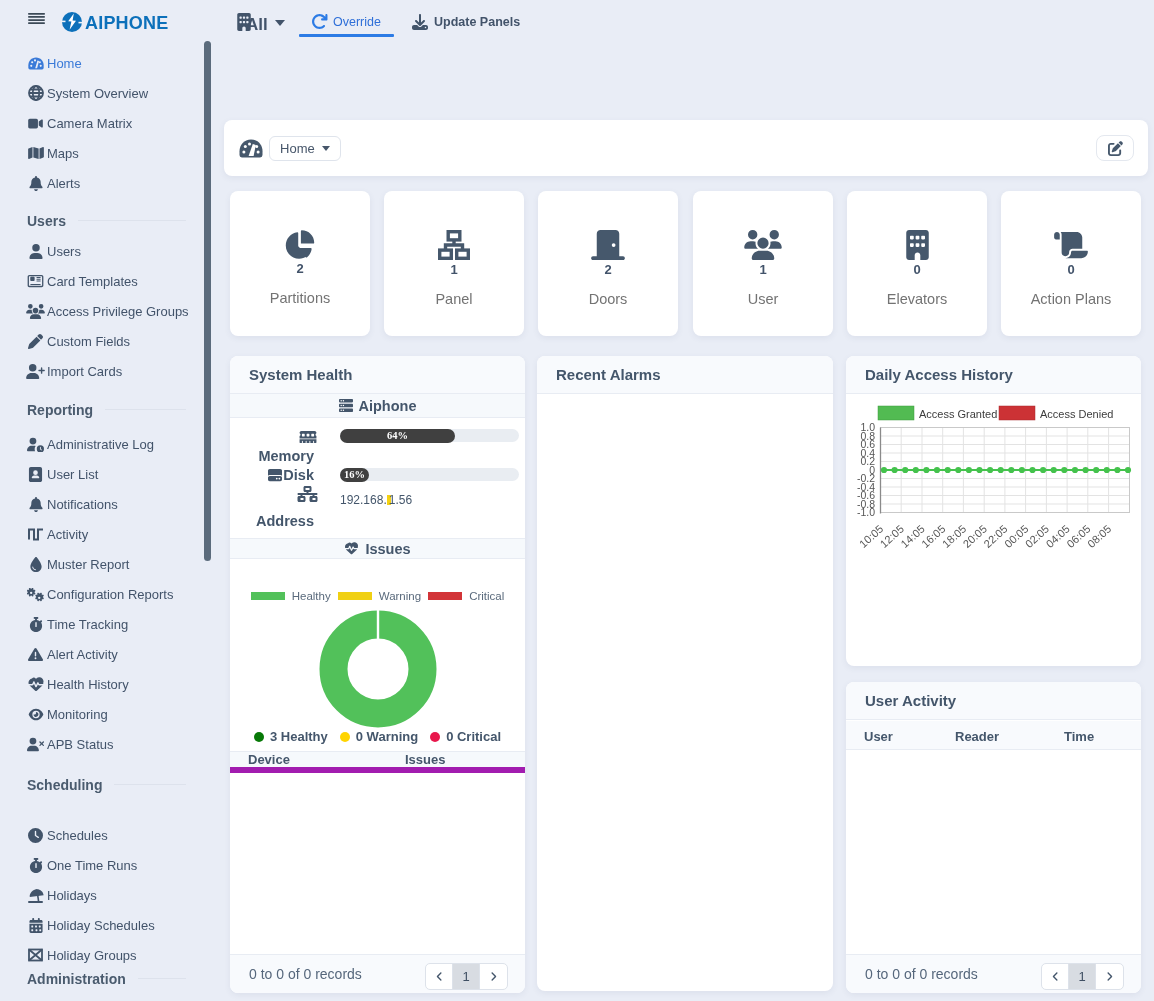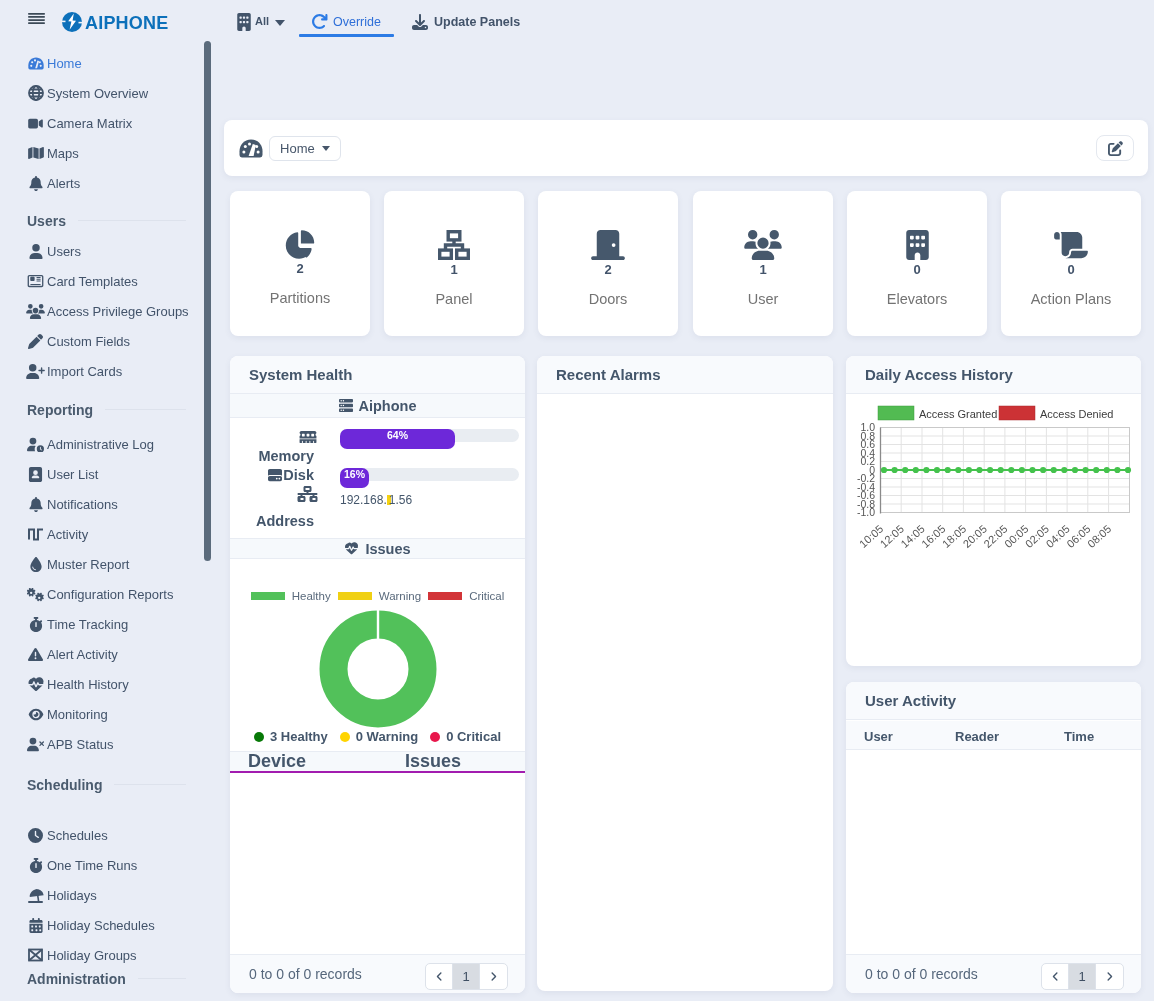--- a/index.html
+++ b/index.html
@@ -18,21 +18,21 @@
 .pagin .cur { background:#d8dce2; font-size:13px; color:#3f4f63; }
 .ni { height:30px; display:flex; align-items:center; font-size:13px; color:#42536a; }
 .ib { width:19px; margin-left:26px; margin-right:2px; display:flex; align-items:center; justify-content:center; flex:none; }
 .sh { display:flex; align-items:center; padding-left:27px; font-size:14px; font-weight:bold; color:#4a5b6e; }
 .sh .ln { flex:1; height:1px; background:#dde2ec; margin-left:12px; margin-right:43px; }
 .scard { width:140px; height:145px; display:flex; flex-direction:column; align-items:center; justify-content:flex-start; padding-top:39px; }
 .scard .num { font-size:13px; font-weight:bold; color:#42536a; margin-top:2px; }
 .scard .lbl { font-size:14.5px; color:#737373; margin-top:14px; }
 .hlabel { font-size:14.5px; font-weight:bold; color:#44566b; }
 .track { width:179px; height:13px; background:#e9edf2; border-radius:7px; }
-.fill { height:20px; background:#6d28d9; border-radius:7px; color:#fff; font-size:10.5px; font-weight:bold; text-align:center; line-height:13px; }
+.fill { height:14px; background:#404040; border-radius:7px; color:#fff; font-size:10.5px; font-weight:bold; text-align:center; line-height:13px;font-family:Liberation Serif, serif; }
 .sw { width:34px; height:8px; display:inline-block; }
 .dot { width:10px; height:10px; border-radius:50%; display:inline-block; }
 </style>
 </head>
 <body>
 
 <div id="topbar" class="abs" style="left:0;top:0;width:1154px;height:45px;">
 
   <svg class="abs" style="left:28px;top:13px;" width="17" height="11" viewBox="0 0 17 11">
       <g fill="#3c4a57">
@@ -47,21 +47,21 @@
     <circle cx="12" cy="12" r="10" fill="#0c70ba"></circle>
     <path d="M13.8 3.5 L8.2 11.2 L11.4 11.6 L9.6 19.8 L16 10.8 L12.6 10.4 Z" fill="#fff"></path>
     <rect x="1" y="10.6" width="4.5" height="1.6" fill="#eef2f9"></rect>
     <rect x="18.5" y="11.8" width="4.5" height="1.6" fill="#eef2f9"></rect>
     <text x="25" y="18.5" font-family="Liberation Sans, sans-serif" font-size="18" font-weight="bold" fill="#0c70ba" letter-spacing="0.2">AIPHONE</text>
   </svg>
 
   <svg class="abs" style="left:237px;top:13px;" width="14" height="18" viewBox="0 0 384 512">
       <path class="icn" d="M48 0C21.5 0 0 21.5 0 48V464c0 26.5 21.5 48 48 48h96V432c0-26.5 21.5-48 48-48s48 21.5 48 48v80h96c26.5 0 48-21.5 48-48V48c0-26.5-21.5-48-48-48H48zM64 240c0-8.8 7.2-16 16-16h32c8.8 0 16 7.2 16 16v32c0 8.8-7.2 16-16 16H80c-8.8 0-16-7.2-16-16V240zm112-16h32c8.8 0 16 7.2 16 16v32c0 8.8-7.2 16-16 16H176c-8.8 0-16-7.2-16-16V240c0-8.8 7.2-16 16-16zm80 16c0-8.8 7.2-16 16-16h32c8.8 0 16 7.2 16 16v32c0 8.8-7.2 16-16 16H272c-8.8 0-16-7.2-16-16V240zM80 96h32c8.8 0 16 7.2 16 16v32c0 8.8-7.2 16-16 16H80c-8.8 0-16-7.2-16-16V112c0-8.8 7.2-16 16-16zm80 16c0-8.8 7.2-16 16-16h32c8.8 0 16 7.2 16 16v32c0 8.8-7.2 16-16 16H176c-8.8 0-16-7.2-16-16V112zM272 96h32c8.8 0 16 7.2 16 16v32c0 8.8-7.2 16-16 16H272c-8.8 0-16-7.2-16-16V112c0-8.8 7.2-16 16-16z"></path>
     </svg>
-  <span class="abs" style="left:255px;top:15px;font-size:11px;font-weight:bold;color:#42536a;">All</span>
+  <span class="abs" style="left:246px;top:15px;font-size:17px;font-weight:bold;color:#42536a;">All</span>
   <svg class="abs" style="left:275px;top:20px;" width="10" height="6" viewBox="0 0 10 6">
       <path d="M0 0h10L5 6z" fill="#42536a"></path>
     </svg>
 
   <svg class="abs" style="left:311px;top:13px;" width="17" height="17" viewBox="0 0 512 512">
       <path fill="#2c7be5" d="M386.3 160H336c-17.7 0-32 14.3-32 32s14.3 32 32 32H464c17.7 0 32-14.3 32-32V64c0-17.7-14.3-32-32-32s-32 14.3-32 32v51.2L414.4 97.6c-87.5-87.5-229.3-87.5-316.8 0s-87.5 229.3 0 316.8s229.3 87.5 316.8 0c12.5-12.5 12.5-32.8 0-45.3s-32.8-12.5-45.3 0c-62.5 62.5-163.8 62.5-226.3 0s-62.5-163.8 0-226.3s163.8-62.5 226.3 0L386.3 160z"></path>
     </svg>
   <span class="abs" style="left:333px;top:15px;font-size:12.5px;color:#2e6fd8;">Override</span>
   <div class="abs" style="left:299px;top:34px;width:95px;height:2.5px;background:#2c7be5;border-radius:1px;"></div>
 
@@ -360,21 +360,21 @@
   <svg class="abs" style="left:89px;top:254px;" width="118" height="118" viewBox="0 0 118 118">
     <circle cx="59" cy="59" r="44.5" fill="none" stroke="#52c15a" stroke-width="28"></circle>
     <rect x="57.8" y="0" width="2.4" height="31" fill="#fff"></rect>
   </svg>
 
   <div class="abs" style="left:0;top:373px;width:295px;display:flex;justify-content:center;gap:12px;font-size:13px;font-weight:bold;color:#44566b;align-items:center;">
     <span style="display:flex;align-items:center;gap:6px;"><span class="dot" style="background:#077907;"></span>3 Healthy</span>
     <span style="display:flex;align-items:center;gap:6px;"><span class="dot" style="background:#ffd400;"></span>0 Warning</span>
     <span style="display:flex;align-items:center;gap:6px;"><span class="dot" style="background:#e8174c;"></span>0 Critical</span>
   </div>
-  <div class="abs" style="left:0;top:395px;width:295px;height:22px;background:#f6f9fc;border-top:1px solid #e8ecf3;border-bottom:2px solid #a21caf;display:flex;align-items:center;font-size:18px;font-weight:bold;color:#44566b;">
+  <div class="abs" style="left:0;top:395px;width:295px;height:22px;background:#f6f9fc;border-top:1px solid #e8ecf3;border-bottom:6px solid #a21caf;display:flex;align-items:center;font-size:13px;font-weight:bold;color:#44566b;">
     <span style="margin-left:18px;width:157px;">Device</span>
       <span>Issues</span>
   </div>
   <div class="pfoot">
       <span>0 to 0 of 0 records</span>
     <div class="pagin" style="right:17px;top:8px;">
       <span class="pg">
           <svg width="9" height="11" viewBox="0 0 320 512">
             <path fill="#44566b" d="M41.4 233.4c-12.5 12.5-12.5 32.8 0 45.3l160 160c12.5 12.5 32.8 12.5 45.3 0s12.5-32.8 0-45.3L109.3 256 246.6 118.6c12.5-12.5 12.5-32.8 0-45.3s-32.8-12.5-45.3 0l-160 160z"></path>
           </svg>

